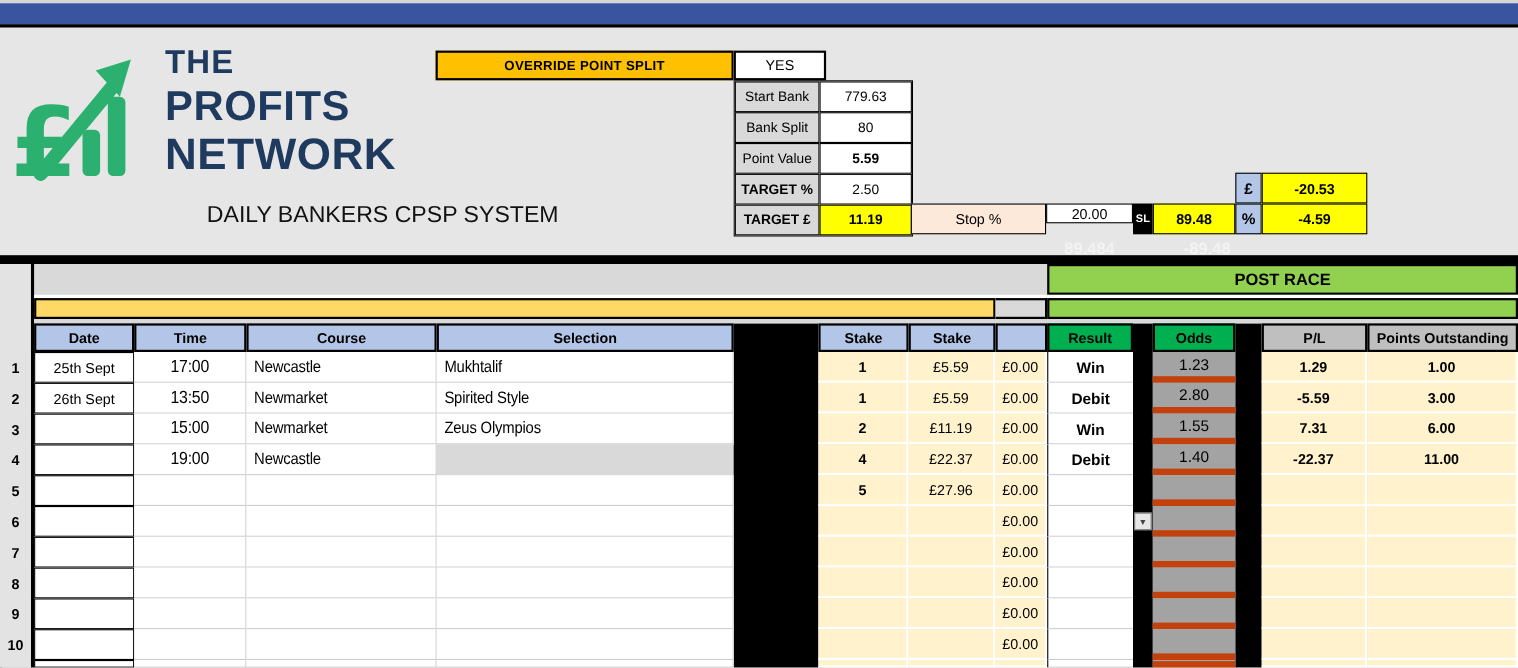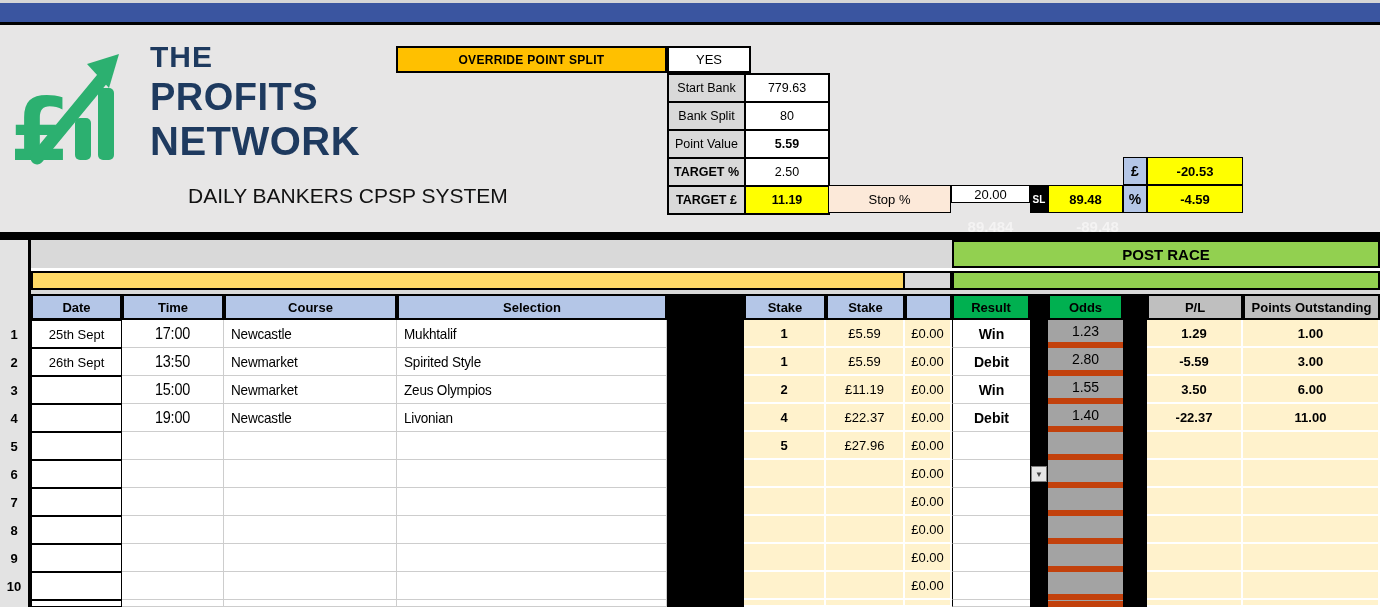--- a/index.html
+++ b/index.html
@@ -204,32 +204,29 @@
         <span class="cond-l">Newmarket</span>
       </div>
       <div class="cell c-plain left-al" style="grid-area: 8 / 6;">
         <span class="cond-l">Zeus Olympios</span>
       </div>
       <div class="cell c-cream fw-b" style="grid-area: 8 / 8;">2</div>
       <div class="cell c-cream" style="grid-area: 8 / 9;">£11.19</div>
       <div class="cell c-cream" style="grid-area: 8 / 10;">£0.00</div>
       <div class="cell c-result" style="grid-area: 8 / 11;">Win</div>
       <div class="cell c-odds" style="grid-area: 8 / 13;">1.55</div>
-      <div class="cell c-cream fw-b" style="grid-area: 8 / 15;">3.50</div>
+      <div class="cell c-cream fw-b" style="grid-area: 8 / 15;">7.31</div>
       <div class="cell c-cream fw-b" style="grid-area: 8 / 16;">6.00</div>
       <div class="cell rownum rowhdr-bg" style="grid-area: 9 / 1;">4</div>
       <div class="cell c-date" style="grid-area: 9 / 3;"></div>
       <div class="cell c-plain" style="grid-area: 9 / 4;">
         <span class="cond">19:00</span>
       </div>
       <div class="cell c-plain left-al" style="grid-area: 9 / 5;">
         <span class="cond-l">Newcastle</span>
-      </div>
-      <div class="cell c-plain left-al" style="grid-area: 9 / 6;">
-        <span class="cond-l">Livonian</span>
       </div>
       <div class="cell c-cream fw-b" style="grid-area: 9 / 8;">4</div>
       <div class="cell c-cream" style="grid-area: 9 / 9;">£22.37</div>
       <div class="cell c-cream" style="grid-area: 9 / 10;">£0.00</div>
       <div class="cell c-result" style="grid-area: 9 / 11;">Debit</div>
       <div class="cell c-odds" style="grid-area: 9 / 13;">1.40</div>
       <div class="cell c-cream fw-b" style="grid-area: 9 / 15;">-22.37</div>
       <div class="cell c-cream fw-b" style="grid-area: 9 / 16;">11.00</div>
       <div class="cell rownum rowhdr-bg" style="grid-area: 10 / 1;">5</div>
       <div class="cell c-date" style="grid-area: 10 / 3;"></div>

